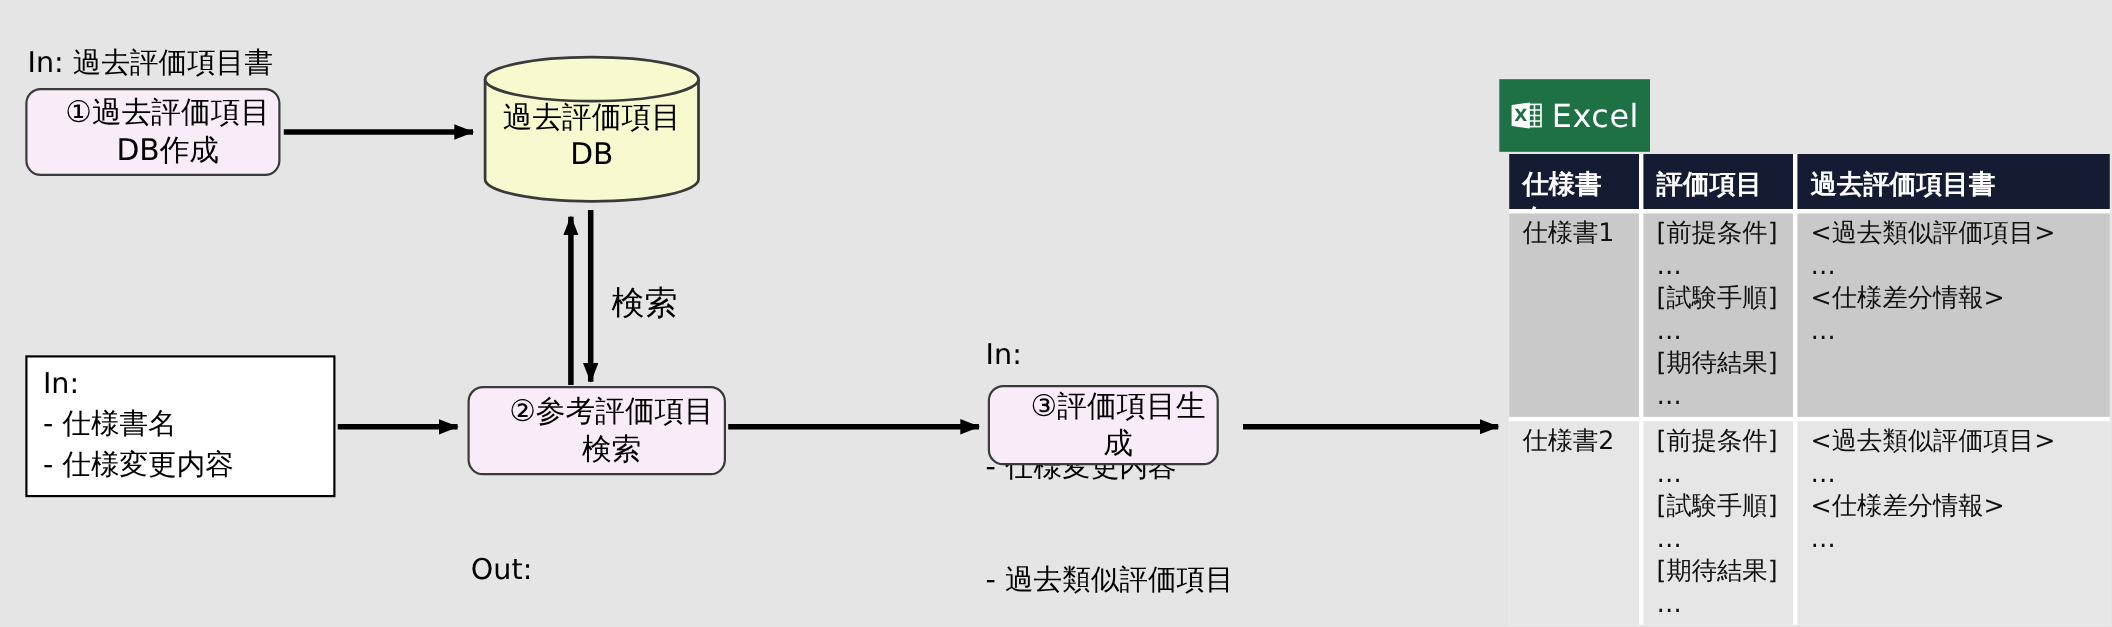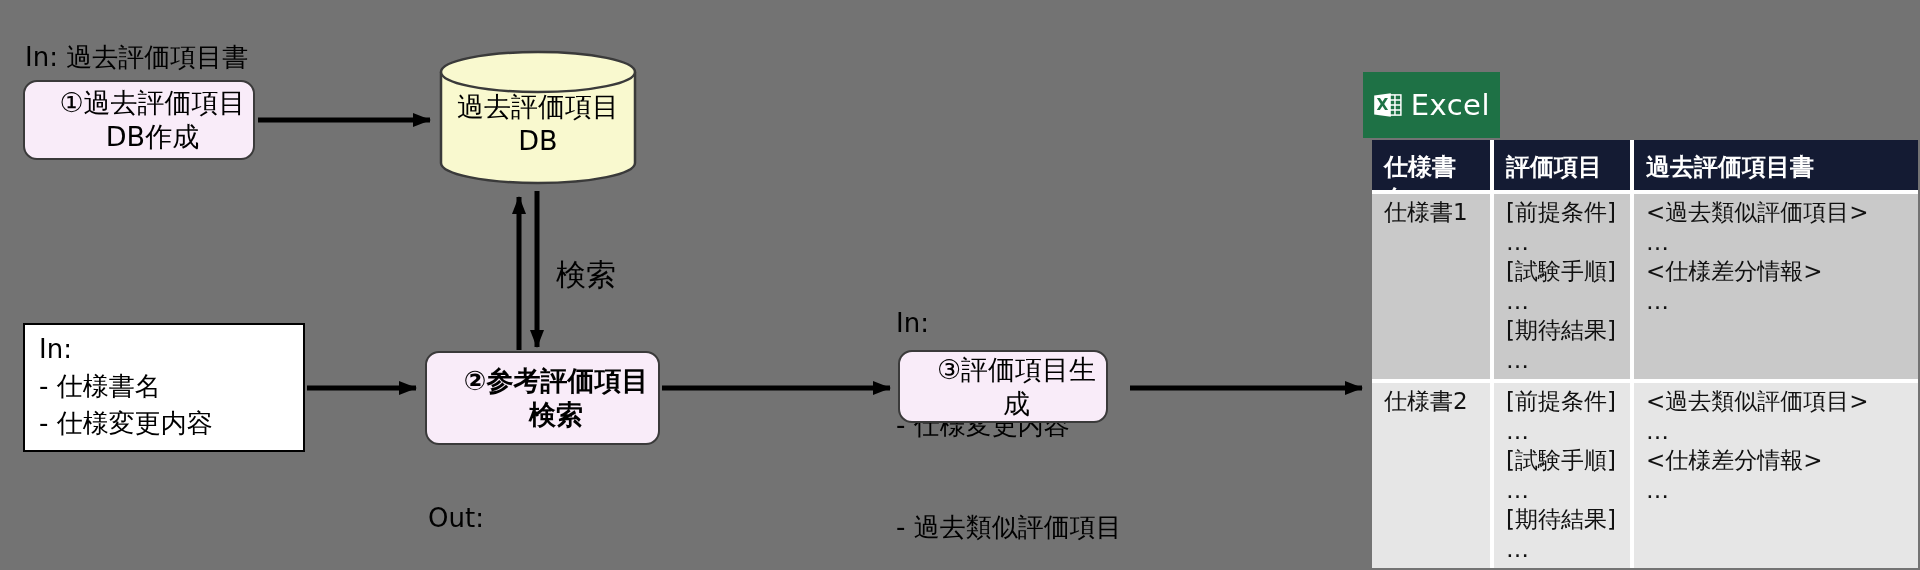--- a/index.html
+++ b/index.html
@@ -1,20 +1,20 @@
 <!DOCTYPE html>
 <html><head>
 <meta charset="utf-8">
 <style>
   * { margin:0; padding:0; box-sizing:border-box; }
   html,body { background:#ffffff; }
   body { font-family:"DejaVu Sans","Liberation Sans",sans-serif; }
   #canvas {
     position:relative; width:1920px; height:570px;
-    background:#737373; overflow:hidden;
+    background:#e5e5e5; overflow:hidden;
   }
   .abs { position:absolute; }
 
   
   .lbl { font-size:26px; color:#000; line-height:34px; white-space:pre; }
   .lbl-big { font-size:30px; color:#000; }
 
   
   .pbox {
     background:#f9ecf9; border:2.5px solid #3a3a3a; border-radius:14px;
@@ -93,21 +93,21 @@
   </div>
 
   <div class="abs lbl-big" style="left:556px;top:255px;">検索</div>
 
   <div class="abs inbox" style="left:23px;top:323px;width:282px;height:129px;">
     <div>In:</div>
     <div>- 仕様書名</div>
     <div>- 仕様変更内容</div>
   </div>
 
-  <div class="abs pbox" style="left:425px;top:351px;width:235px;height:94px;font-weight:bold;">
+  <div class="abs pbox" style="left:425px;top:351px;width:235px;height:81px;">
     <div>②参考評価項目</div>
     <div>検索</div>
   </div>
 
   <div class="abs lbl" style="left:428px;top:436px;line-height:33px;">
     <div>Out:</div>
     
   </div>
 
   <div class="abs lbl" style="left:896px;top:238px;">

